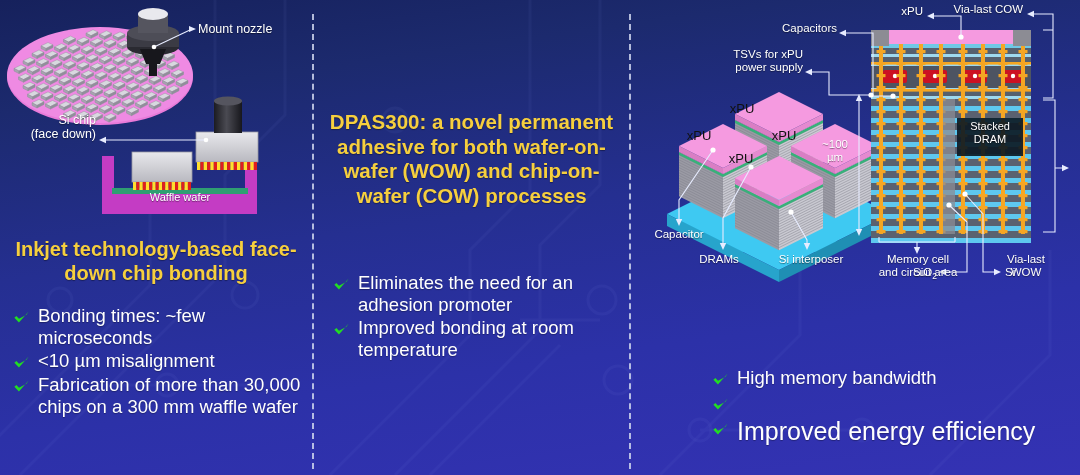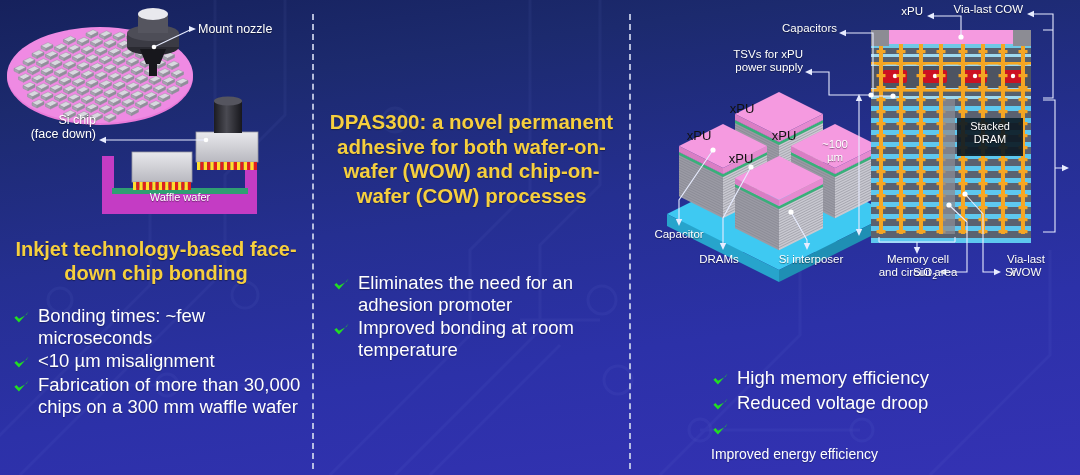--- a/index.html
+++ b/index.html
@@ -996,31 +996,30 @@
     <div class="dlabel c" style="left:84px; top:152px; width:52px; font-size:13px; color:#111; text-shadow:none;">xPU</div>
 
 
     <ul class="bullets" style="position:absolute; left:80px; top:367px; width:360px;">
       <li class="bullet" style="font-size:18.5px; margin-bottom:3px;">
         <span class="check">
             <svg viewBox="0 0 20 20" width="19" height="19">
               <path d="M2.5 10.3 L7.3 15.2 L17.5 3.8 L15.2 7.0 L7.4 11.3 L4.6 8.3 Z" fill="#22dd22"></path>
             </svg>
           </span>
-        <span>High memory efficiency</span>
+        <span>High memory bandwidth</span>
       </li>
       <li class="bullet" style="font-size:18.5px; margin-bottom:3px;">
         <span class="check">
             <svg viewBox="0 0 20 20" width="19" height="19">
               <path d="M2.5 10.3 L7.3 15.2 L17.5 3.8 L15.2 7.0 L7.4 11.3 L4.6 8.3 Z" fill="#22dd22"></path>
             </svg>
           </span>
-        <span>Reduced voltage droop</span>
       </li>
-      <li class="bullet" style="font-size:14px;flex-direction:column;">
+      <li class="bullet" style="font-size:25px;">
         <span class="check">
             <svg viewBox="0 0 20 20" width="19" height="19">
               <path d="M2.5 10.3 L7.3 15.2 L17.5 3.8 L15.2 7.0 L7.4 11.3 L4.6 8.3 Z" fill="#22dd22"></path>
             </svg>
           </span>
         <span>Improved energy efficiency</span>
       </li>
     </ul>
   </div>
 </div>

